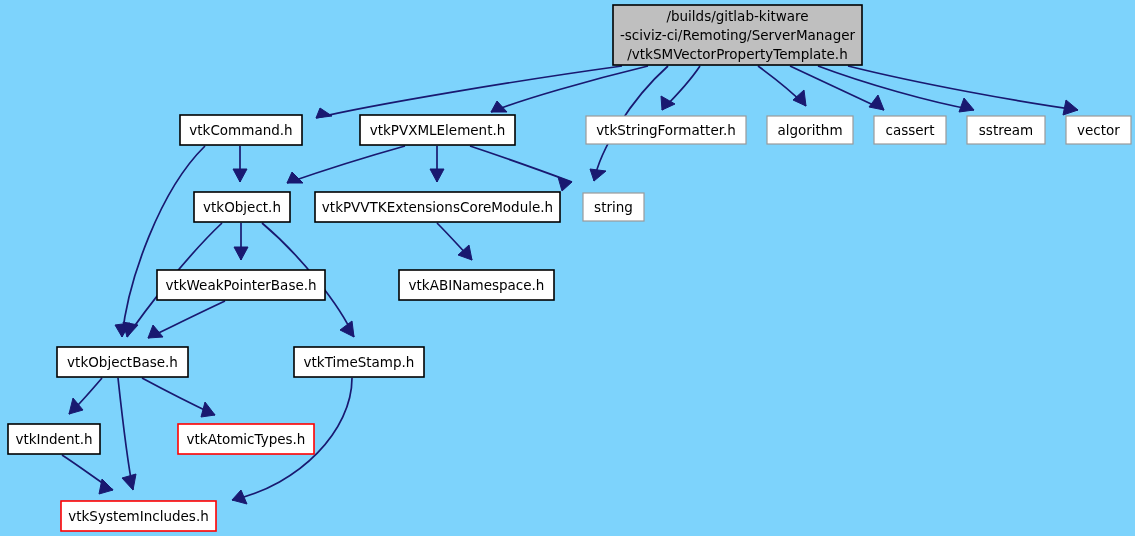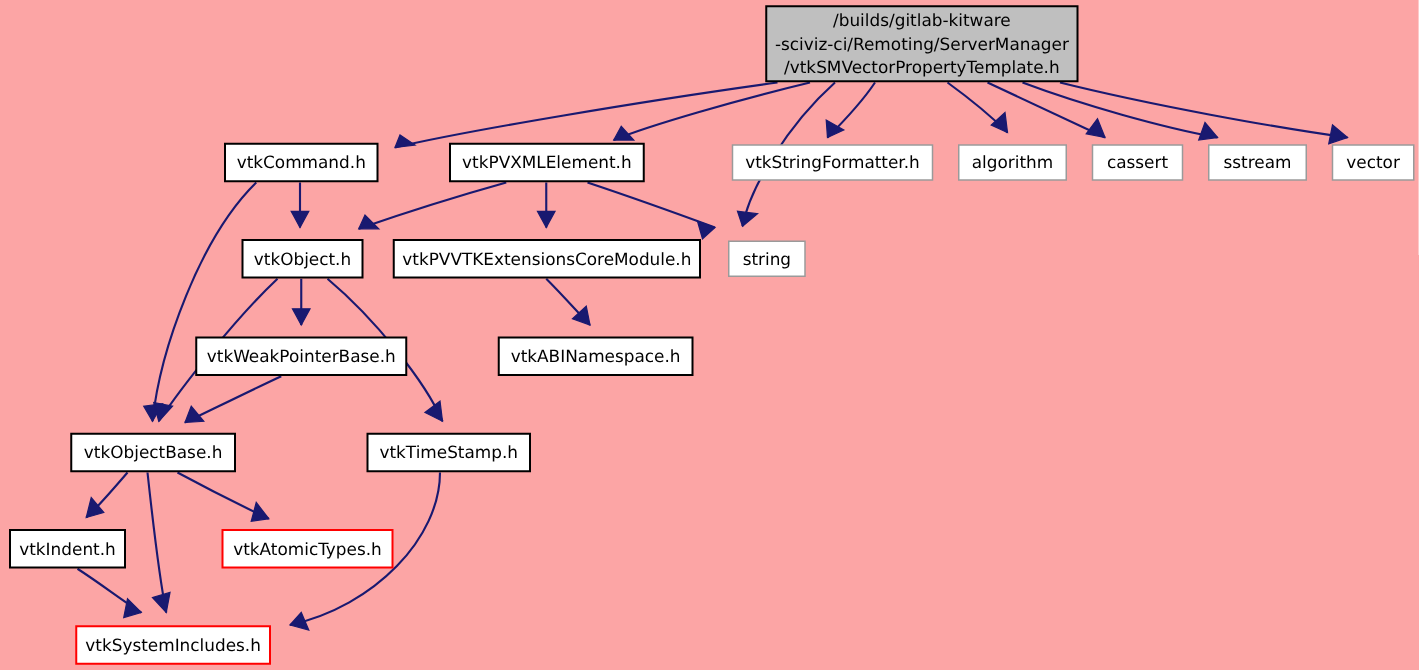--- a/index.html
+++ b/index.html
@@ -1,17 +1,17 @@
 <!DOCTYPE html>
 <html><head>
 <meta charset="utf-8">
 <style>
   html,body{margin:0;padding:0;background:#ffffff;}
   body{font-family:"DejaVu Sans","Liberation Sans",sans-serif;}
-  #graph-wrap{position:relative;width:1135px;height:536px;background:#fca5a5;overflow:hidden;}
+  #graph-wrap{position:relative;width:1135px;height:536px;background:#7dd3fc;overflow:hidden;}
   svg{display:block;}
   .node-label{font-family:"DejaVu Sans","Liberation Sans",sans-serif;font-size:13.5px;fill:#000000;
                dominant-baseline:middle;text-anchor:middle;}
 </style>
 </head>
 <body>
 
 <div id="graph-wrap">
   <svg id="graph-svg" width="1135" height="536" viewBox="0 0 1135 536" xmlns="http://www.w3.org/2000/svg">
       <g>

